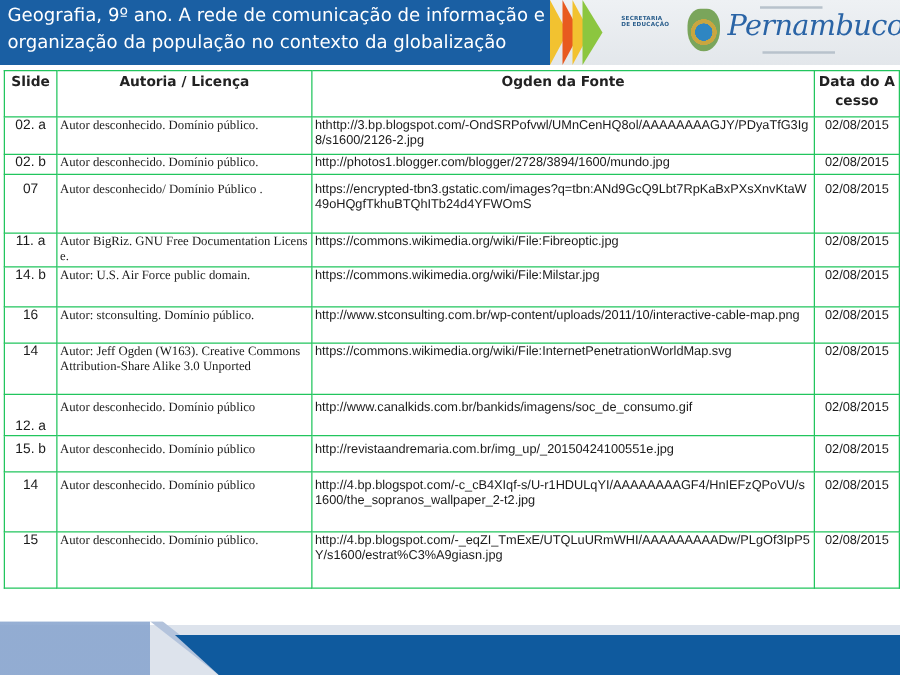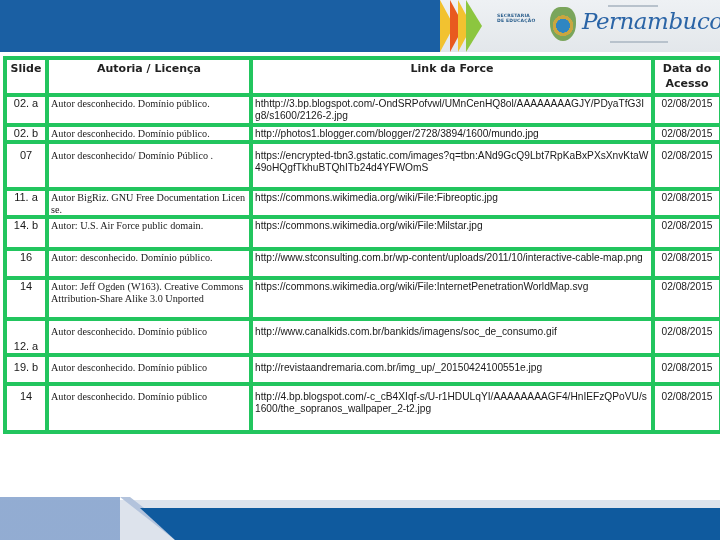--- a/index.html
+++ b/index.html
@@ -54,39 +54,41 @@
     clip-path: polygon(120px 0, 130px 0, 185px 100%, 175px 100%);
   }
 
   
   table.sources {
     position: absolute; left: 3px; top: 56px; width: 716px;
     border-collapse: collapse; table-layout: fixed;
     font-family: "Liberation Sans", sans-serif; font-size: 10.2px; line-height: 11.8px; color: #1a1a1a;
   }
   table.sources td, table.sources th {
-    border: 4px solid #22c55e; vertical-align: top; padding: 1px 2px 0 2px; overflow: hidden; word-break: break-all;
+    border: 1px solid #22c55e; vertical-align: top; padding: 1px 2px 0 2px; overflow: hidden; word-break: break-all;
   }
   table.sources th { font-family: "DejaVu Sans", sans-serif; font-weight: bold; font-size: 11px; line-height: 15px; color: #222; text-align: center; }
   td.slide { text-align: center; font-size: 11px; }
   td.date { text-align: center; }
   td.link { word-break: break-all; }
   td.author { word-break: normal; font-family: Liberation Serif, serif; }
   .bg-transparent { background: transparent; }
 </style>
 </head>
 <body>
 
 <div class="header">
   <div class="header-blue"></div>
   <div class="chevron" style="left:440px;border-left:14px solid #f2c230;"></div>
   <div class="chevron" style="left:450px;border-left:14px solid #e85a1f;"></div>
   <div class="chevron" style="left:458px;border-left:14px solid #f2c230;"></div>
   <div class="chevron" style="left:466px;border-left:16px solid #8cc63f;"></div>
   <div class="title">
+    <div>Geografia,  9º ano. A rede de comunicação de informação e</div>
+    <div>organização da população no contexto da globalização</div>
   </div>
   <div class="secretaria">
     <div>SECRETARIA</div>
     <div>DE EDUCAÇÃO</div>
   </div>
   <div class="crest"></div>
   <div class="brand-top"></div>
   <div class="brand">Pernambuco</div>
   <div class="brand-sub"></div>
 </div>
@@ -100,21 +102,21 @@
   <colgroup>
     <col style="width:42px">
       <col style="width:204px">
       <col style="width:402px">
       <col style="width:68px">
   </colgroup>
   <thead>
     <tr style="height:37px">
       <th>Slide</th>
       <th>Autoria / Licença</th>
-      <th>Link da Force</th>
+      <th>Ogden da Fonte</th>
       <th>Data do Acesso</th>
     </tr>
   </thead>
   <tbody>
     <tr style="height:30px">
       <td class="slide">02. a</td>
       <td class="author">Autor desconhecido. Domínio público.</td>
       <td class="link">hthttp://3.bp.blogspot.com/-OndSRPofvwl/UMnCenHQ8ol/AAAAAAAAGJY/PDyaTfG3Ig8/s1600/2126-2.jpg</td>
       <td class="date">02/08/2015</td>
     </tr>
@@ -137,42 +139,48 @@
       <td class="date">02/08/2015</td>
     </tr>
     <tr style="height:32px">
       <td class="slide">14. b</td>
       <td class="author">Autor: U.S. Air Force  public domain.</td>
       <td class="link">https://commons.wikimedia.org/wiki/File:Milstar.jpg</td>
       <td class="date">02/08/2015</td>
     </tr>
     <tr style="height:29px">
       <td class="slide">16</td>
-      <td class="author">Autor: desconhecido. Domínio público.</td>
+      <td class="author">Autor: stconsulting. Domínio público.</td>
       <td class="link">http://www.stconsulting.com.br/wp-content/uploads/2011/10/interactive-cable-map.png</td>
       <td class="date">02/08/2015</td>
     </tr>
     <tr style="height:41px">
       <td class="slide">14</td>
       <td class="author">Autor: Jeff Ogden (W163). Creative Commons Attribution-Share Alike 3.0 Unported</td>
       <td class="link">https://commons.wikimedia.org/wiki/File:InternetPenetrationWorldMap.svg</td>
       <td class="date">02/08/2015</td>
     </tr>
     <tr style="height:29px">
       <td class="slide" style="padding-top:20px">12. a</td>
       <td class="author" style="padding-top:5px">Autor desconhecido. Domínio público</td>
       <td class="link" style="padding-top:5px">http://www.canalkids.com.br/bankids/imagens/soc_de_consumo.gif</td>
       <td class="date" style="padding-top:5px">02/08/2015</td>
     </tr>
     <tr style="height:29px">
-      <td class="slide" style="padding-top:5px">19. b</td>
+      <td class="slide" style="padding-top:5px">15. b</td>
       <td class="author" style="padding-top:5px">Autor desconhecido. Domínio público</td>
       <td class="link" style="padding-top:5px">http://revistaandremaria.com.br/img_up/_20150424100551e.jpg</td>
       <td class="date" style="padding-top:5px">02/08/2015</td>
     </tr>
     <tr style="height:48px">
       <td class="slide" style="padding-top:5px">14</td>
       <td class="author" style="padding-top:5px">Autor desconhecido. Domínio público</td>
       <td class="link" style="padding-top:5px">http://4.bp.blogspot.com/-c_cB4XIqf-s/U-r1HDULqYI/AAAAAAAAGF4/HnIEFzQPoVU/s1600/the_sopranos_wallpaper_2-t2.jpg</td>
       <td class="date" style="padding-top:5px">02/08/2015</td>
     </tr>
+    <tr style="height:45px">
+      <td class="slide bg-transparent">15</td>
+      <td class="author bg-transparent">Autor desconhecido. Domínio público.</td>
+      <td class="link bg-transparent">http://4.bp.blogspot.com/-_eqZI_TmExE/UTQLuURmWHI/AAAAAAAAADw/PLgOf3IpP5Y/s1600/estrat%C3%A9giasn.jpg</td>
+      <td class="date bg-transparent">02/08/2015</td>
+    </tr>
   </tbody>
 </table>
 
 </body></html>

